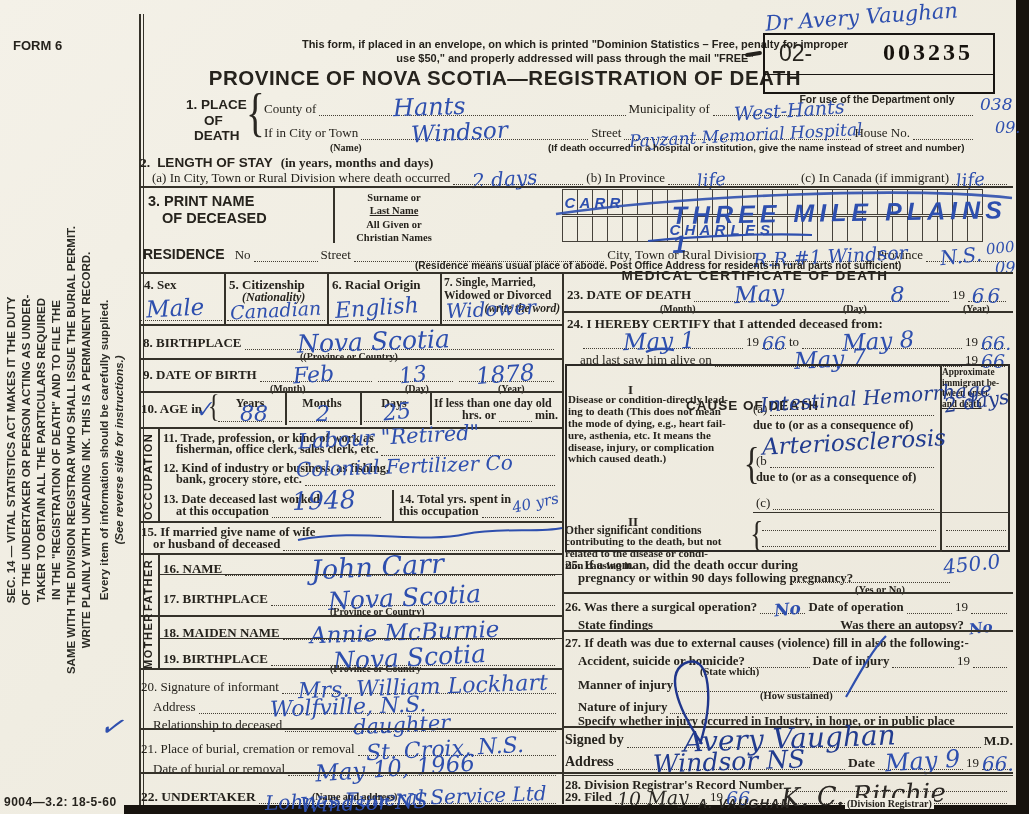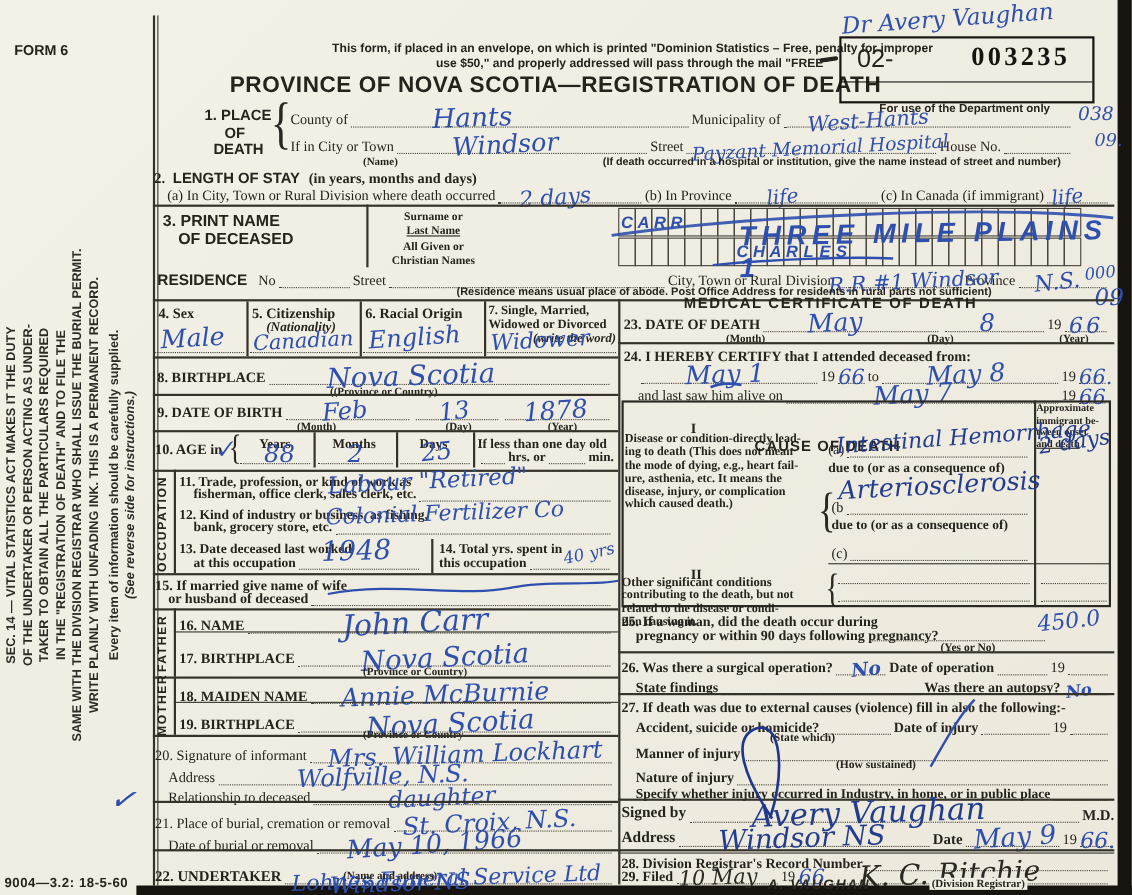--- a/index.html
+++ b/index.html
@@ -63,21 +63,21 @@
   <div class="ab" style="left:763px;top:33px;width:228px;height:57px;border:2.5px solid #181512;">
     <span class="ab sans" style="left:14px;top:5px;font-size:23px;">02-</span>
     <span class="ab b" style="left:82px;top:4px;font-size:24px;letter-spacing:3px;color:#17130e;margin-left:36px;">003235</span>
     <span class="ab" style="left:0;bottom:17px;width:100%;height:1.5px;background:#181512;"></span>
   </div>
   <div class="ab sans b" style="left:768px;top:93px;width:218px;text-align:center;font-size:10.5px;">For use of the Department only</div>
 
   <div class="ab hw" style="left:980px;top:97px;font-size:17px;">038</div>
   <div class="ab hw" style="left:995px;top:121px;font-size:16px;">09.</div>
   <div class="ab hw" style="left:986px;top:242px;font-size:15px;transform:rotate(-6deg);">000</div>
-  <div class="ab hw" style="left:995px;top:261px;font-size:21px;">09</div>
+  <div class="ab hw" style="left:995px;top:261px;font-size:16px;">09</div>
   <div class="ab hw" style="left:943px;top:555px;font-size:20px;transform:rotate(-6deg);">450.0</div>
 
   <div class="ab sans b" style="left:186px;top:97px;font-size:13.5px;line-height:1.15;">
     <div>1. PLACE</div>
     <div style="margin-left:18px;">OF</div>
     <div style="margin-left:8px;">DEATH</div>
   </div>
   <div class="ab brace" style="left:243px;top:92px;font-size:52px;">{</div>
   <div class="line" style="left:264px;top:100px;width:712px;">
     <span class="lbl">County of</span>

